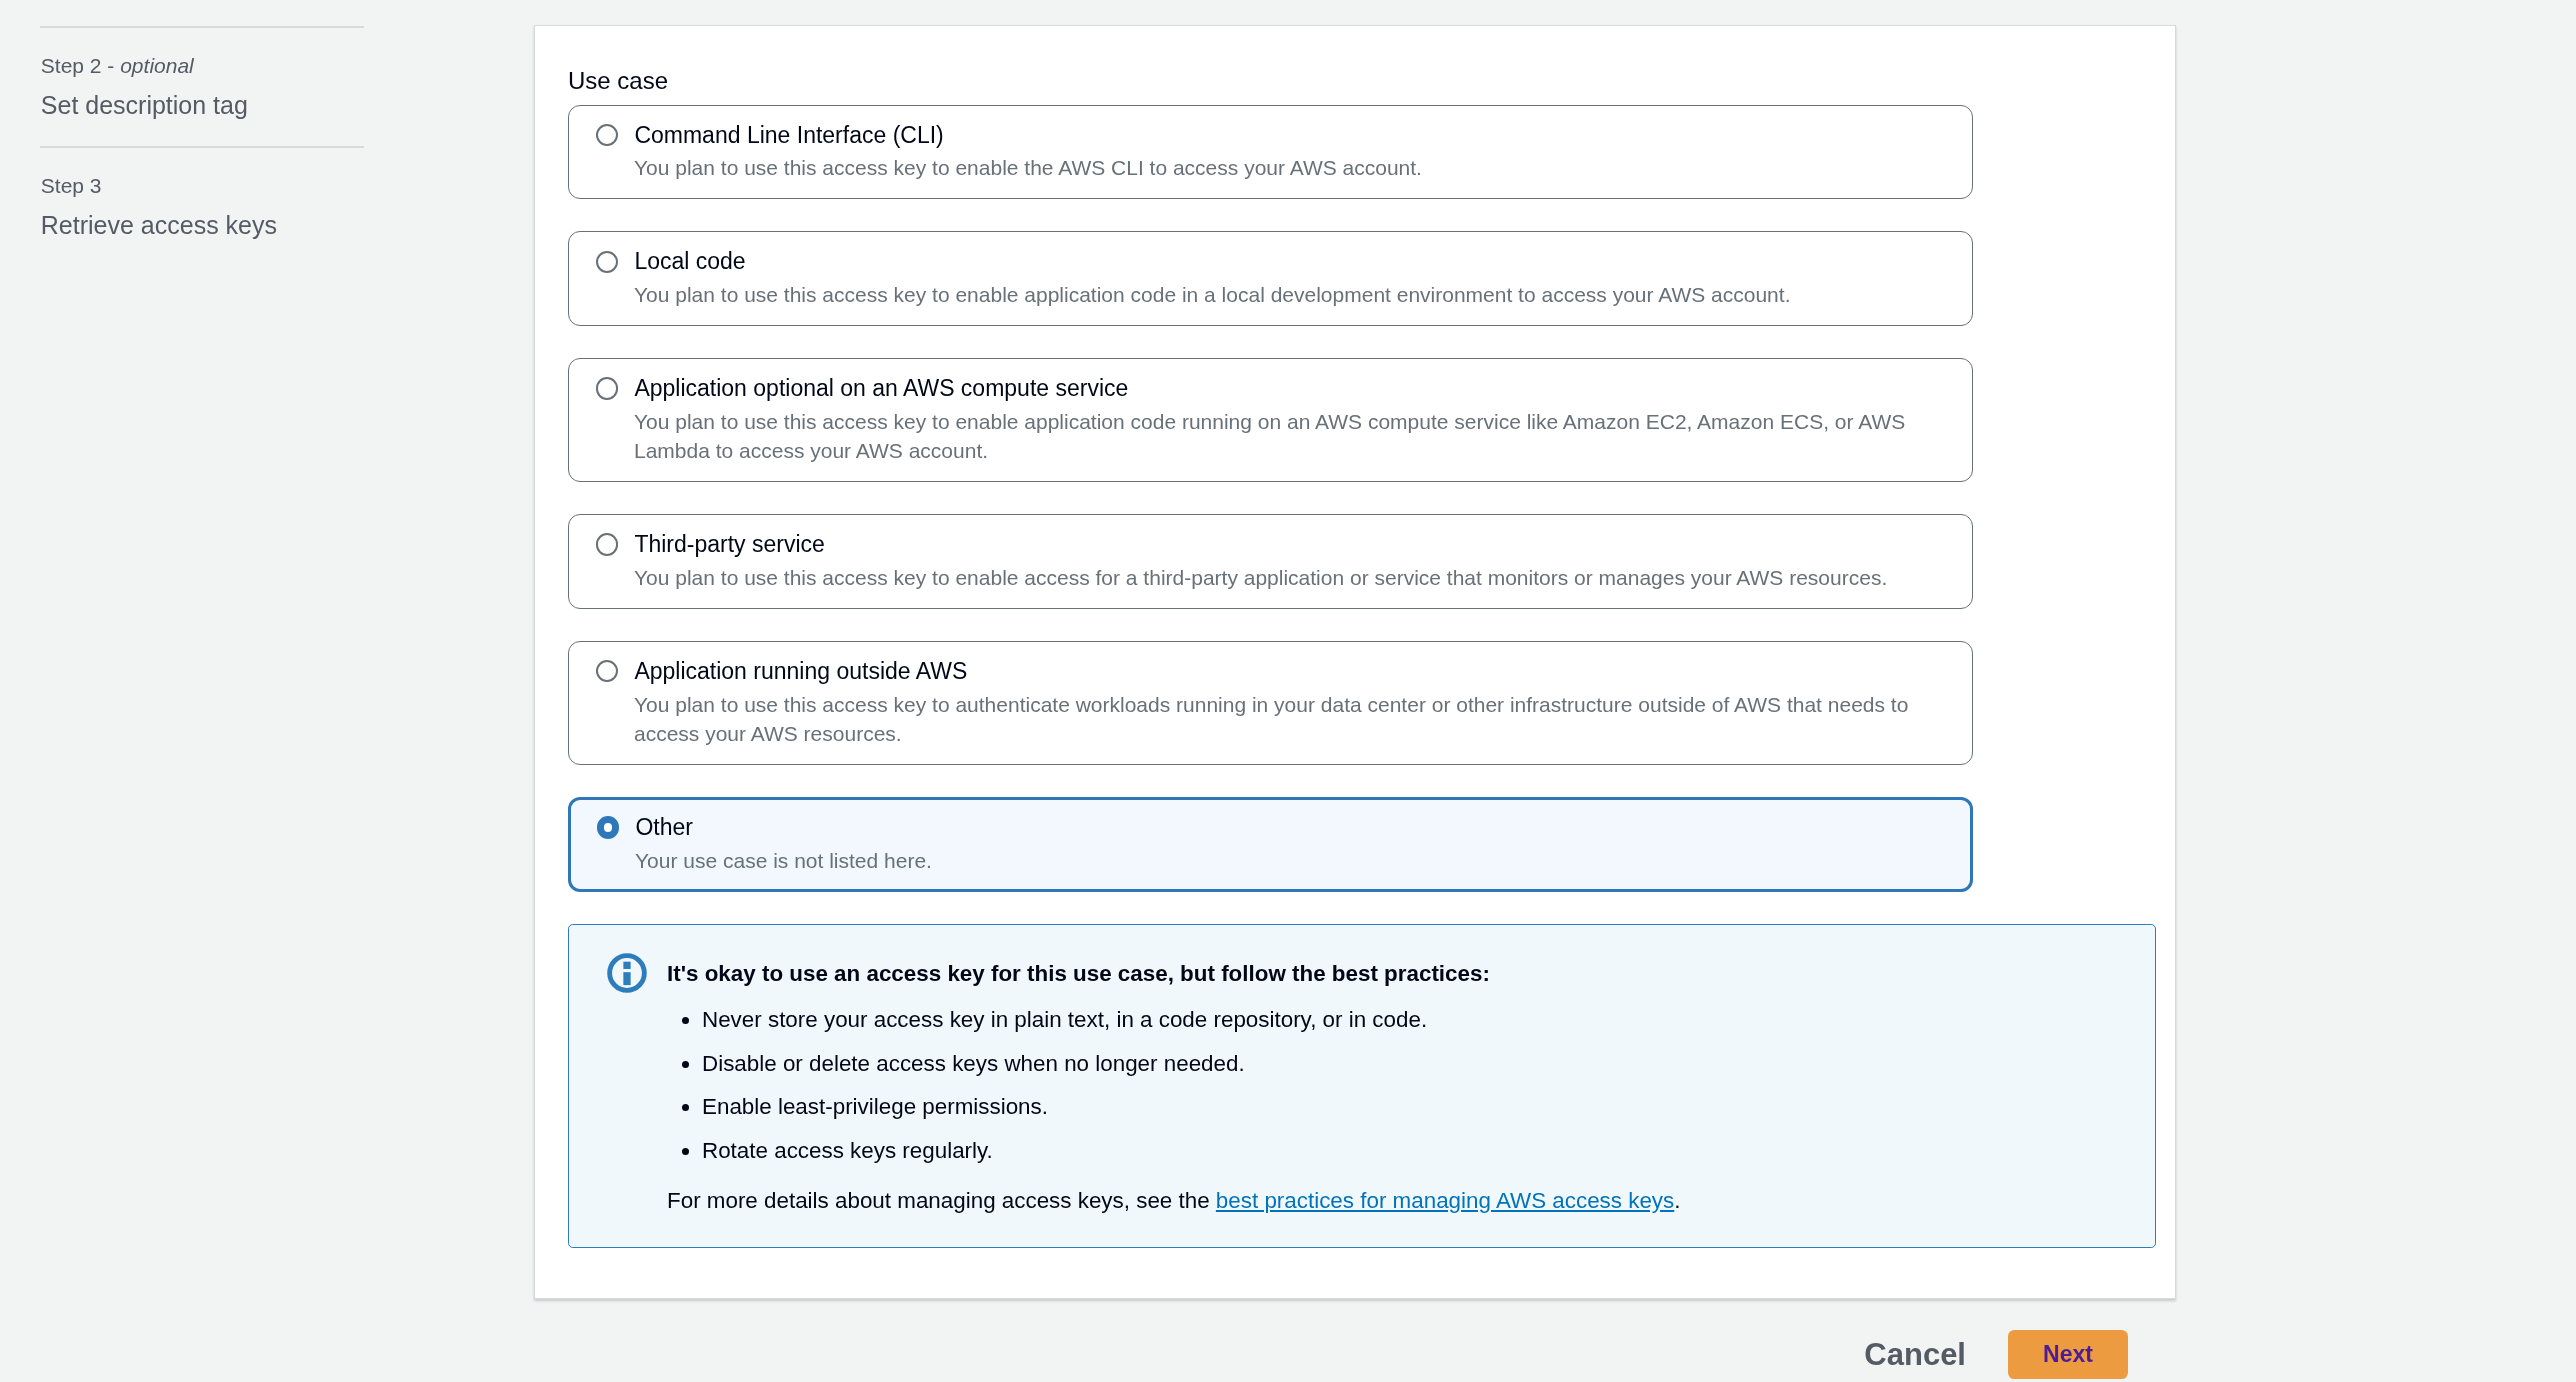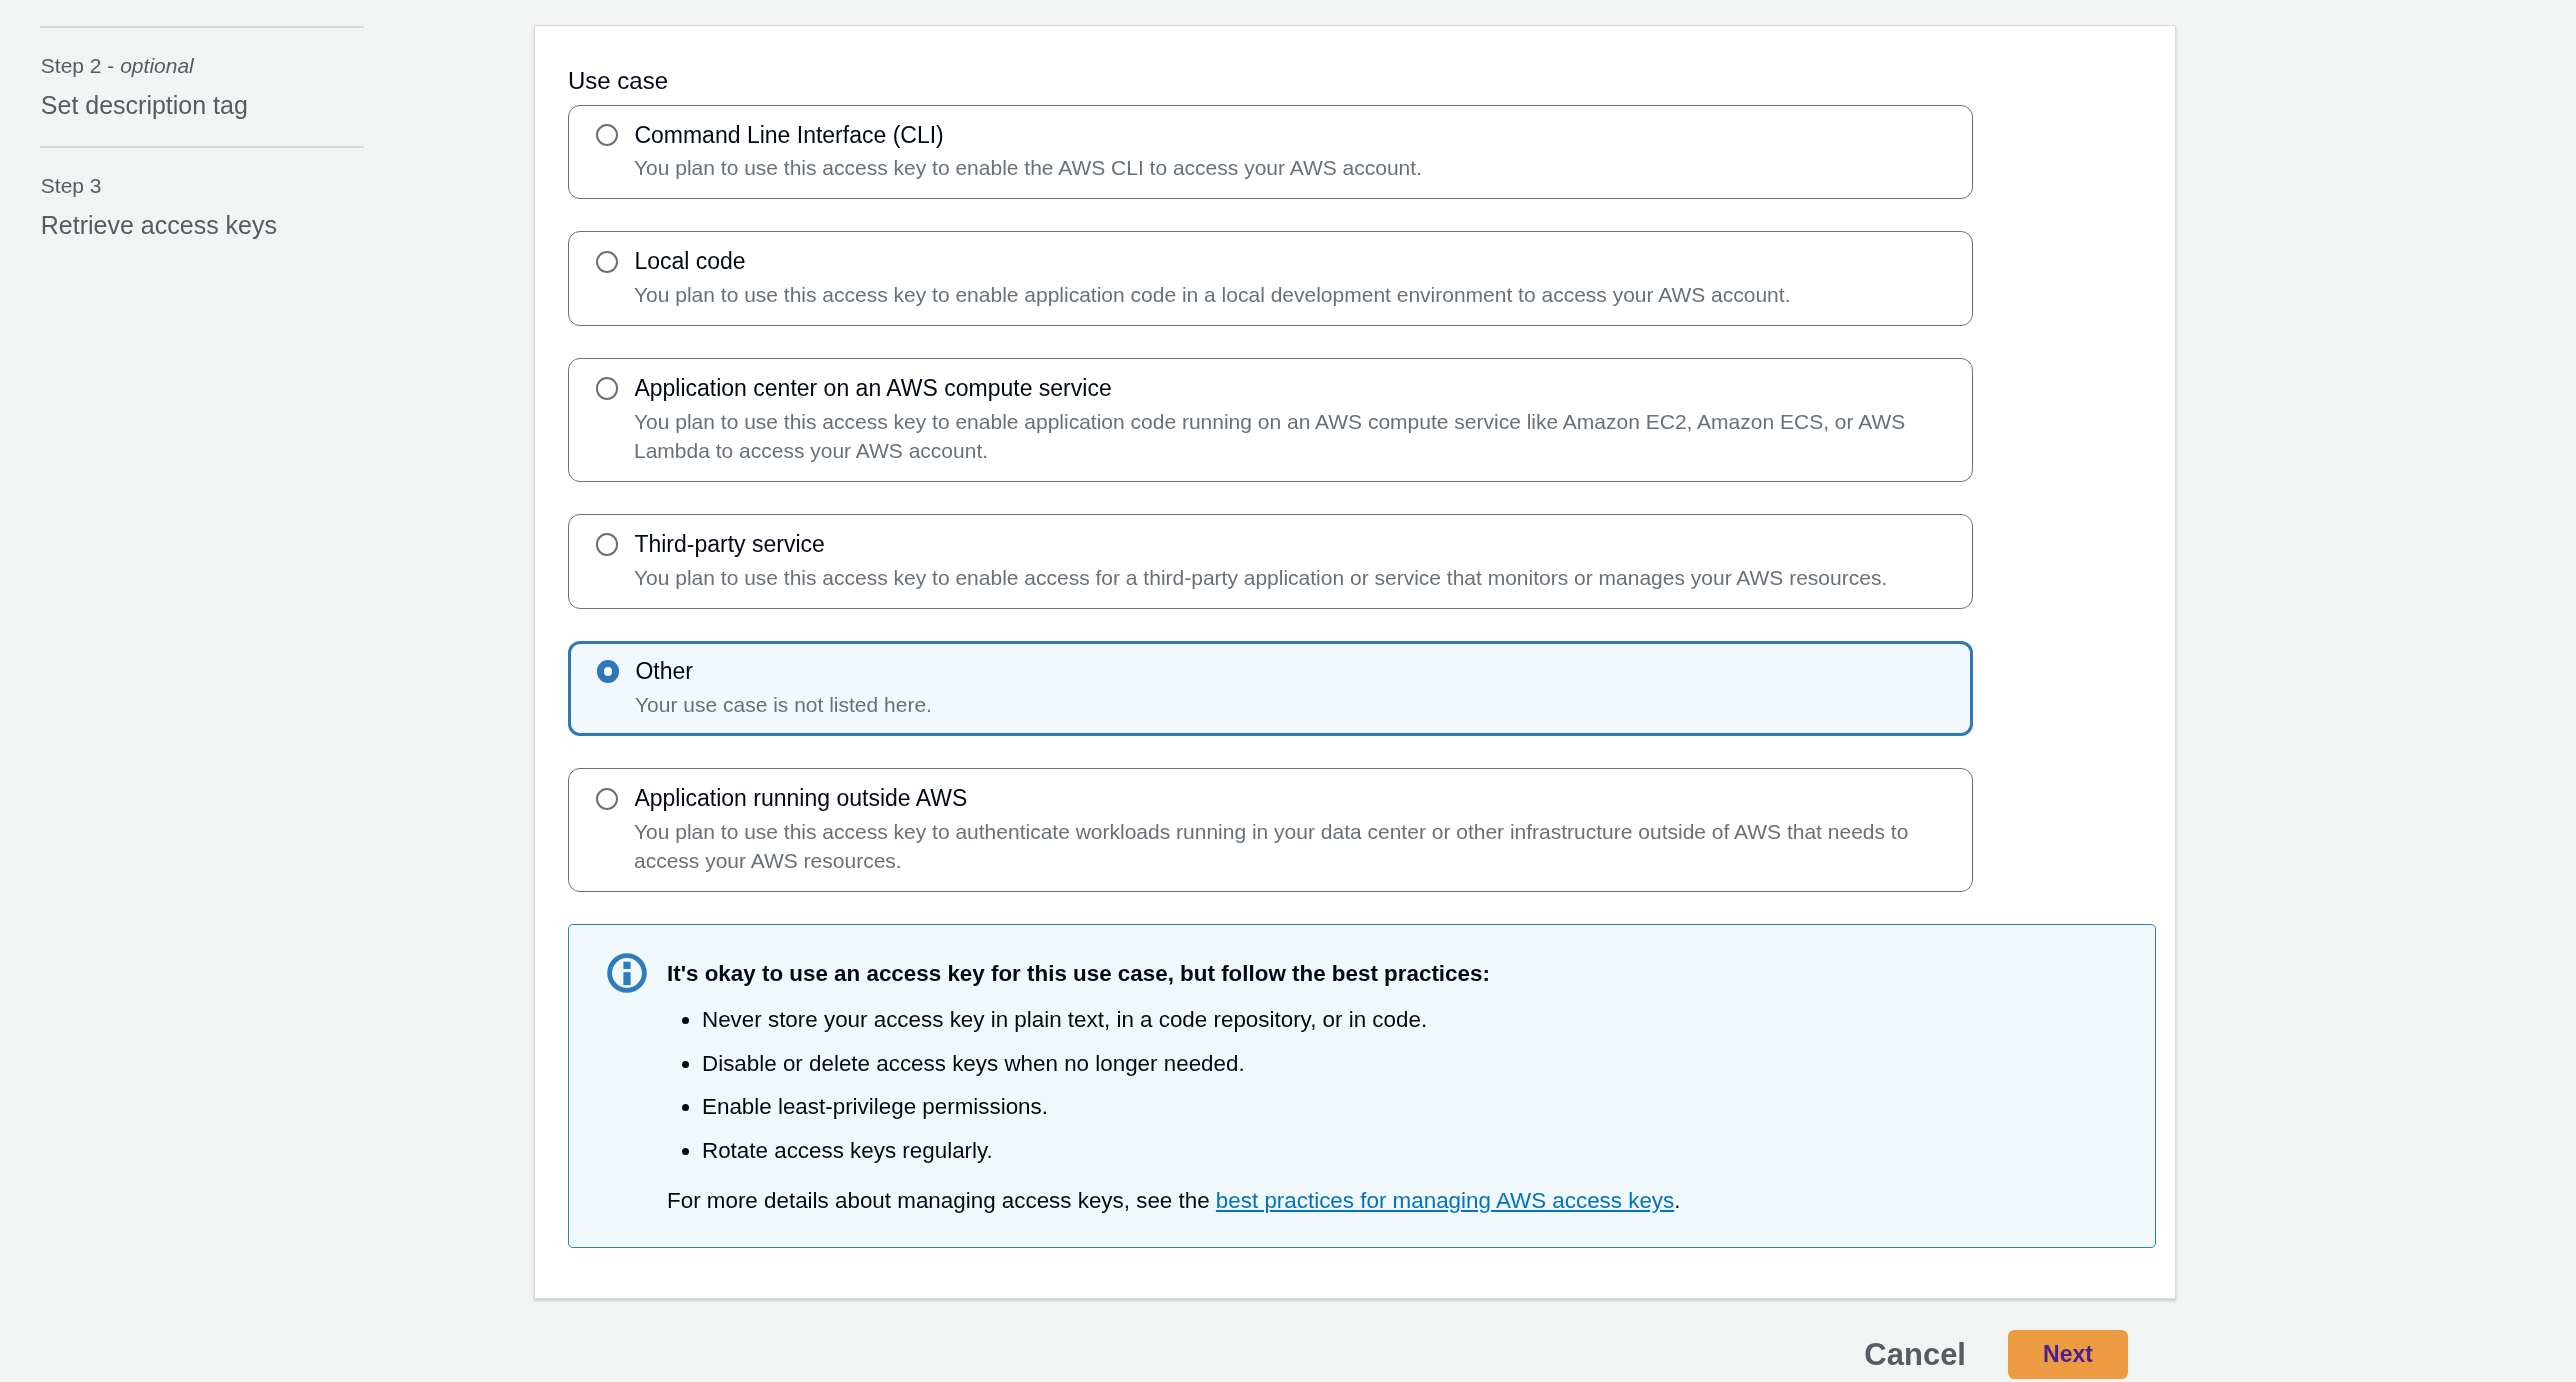--- a/index.html
+++ b/index.html
@@ -182,47 +182,47 @@
         <div class="tile-row">
           <span class="radio"></span>
           <span class="tile-label">Local code</span>
         </div>
         <div class="tile-desc">You plan to use this access key to enable application code in a local development environment to access your AWS account.</div>
       </div>
 
       <div class="tile">
         <div class="tile-row">
           <span class="radio"></span>
-          <span class="tile-label">Application center on an AWS compute service</span>
+          <span class="tile-label">Application optional on an AWS compute service</span>
         </div>
         <div class="tile-desc">You plan to use this access key to enable application code running on an AWS compute service like Amazon EC2, Amazon ECS, or AWS Lambda to access your AWS account.</div>
       </div>
 
       <div class="tile">
         <div class="tile-row">
           <span class="radio"></span>
           <span class="tile-label">Third-party service</span>
         </div>
         <div class="tile-desc">You plan to use this access key to enable access for a third-party application or service that monitors or manages your AWS resources.</div>
+      </div>
+
+      <div class="tile">
+        <div class="tile-row">
+          <span class="radio"></span>
+          <span class="tile-label">Application running outside AWS</span>
+        </div>
+        <div class="tile-desc">You plan to use this access key to authenticate workloads running in your data center or other infrastructure outside of AWS that needs to access your AWS resources.</div>
       </div>
 
       <div class="tile selected">
         <div class="tile-row">
           <span class="radio checked"></span>
           <span class="tile-label">Other</span>
         </div>
         <div class="tile-desc">Your use case is not listed here.</div>
-      </div>
-
-      <div class="tile">
-        <div class="tile-row">
-          <span class="radio"></span>
-          <span class="tile-label">Application running outside AWS</span>
-        </div>
-        <div class="tile-desc">You plan to use this access key to authenticate workloads running in your data center or other infrastructure outside of AWS that needs to access your AWS resources.</div>
       </div>
 
     </div>
 
     <div class="alert">
       <div class="alert-head">
         <svg class="info-icon" viewBox="0 0 52 52" aria-hidden="true">
           <circle cx="26" cy="26" r="21.5" fill="none" stroke="#2d7cbc" stroke-width="6"></circle>
           <rect x="21.5" y="12" width="9" height="9" fill="#2d7cbc"></rect>
           <rect x="21.5" y="25" width="9" height="16" fill="#2d7cbc"></rect>

